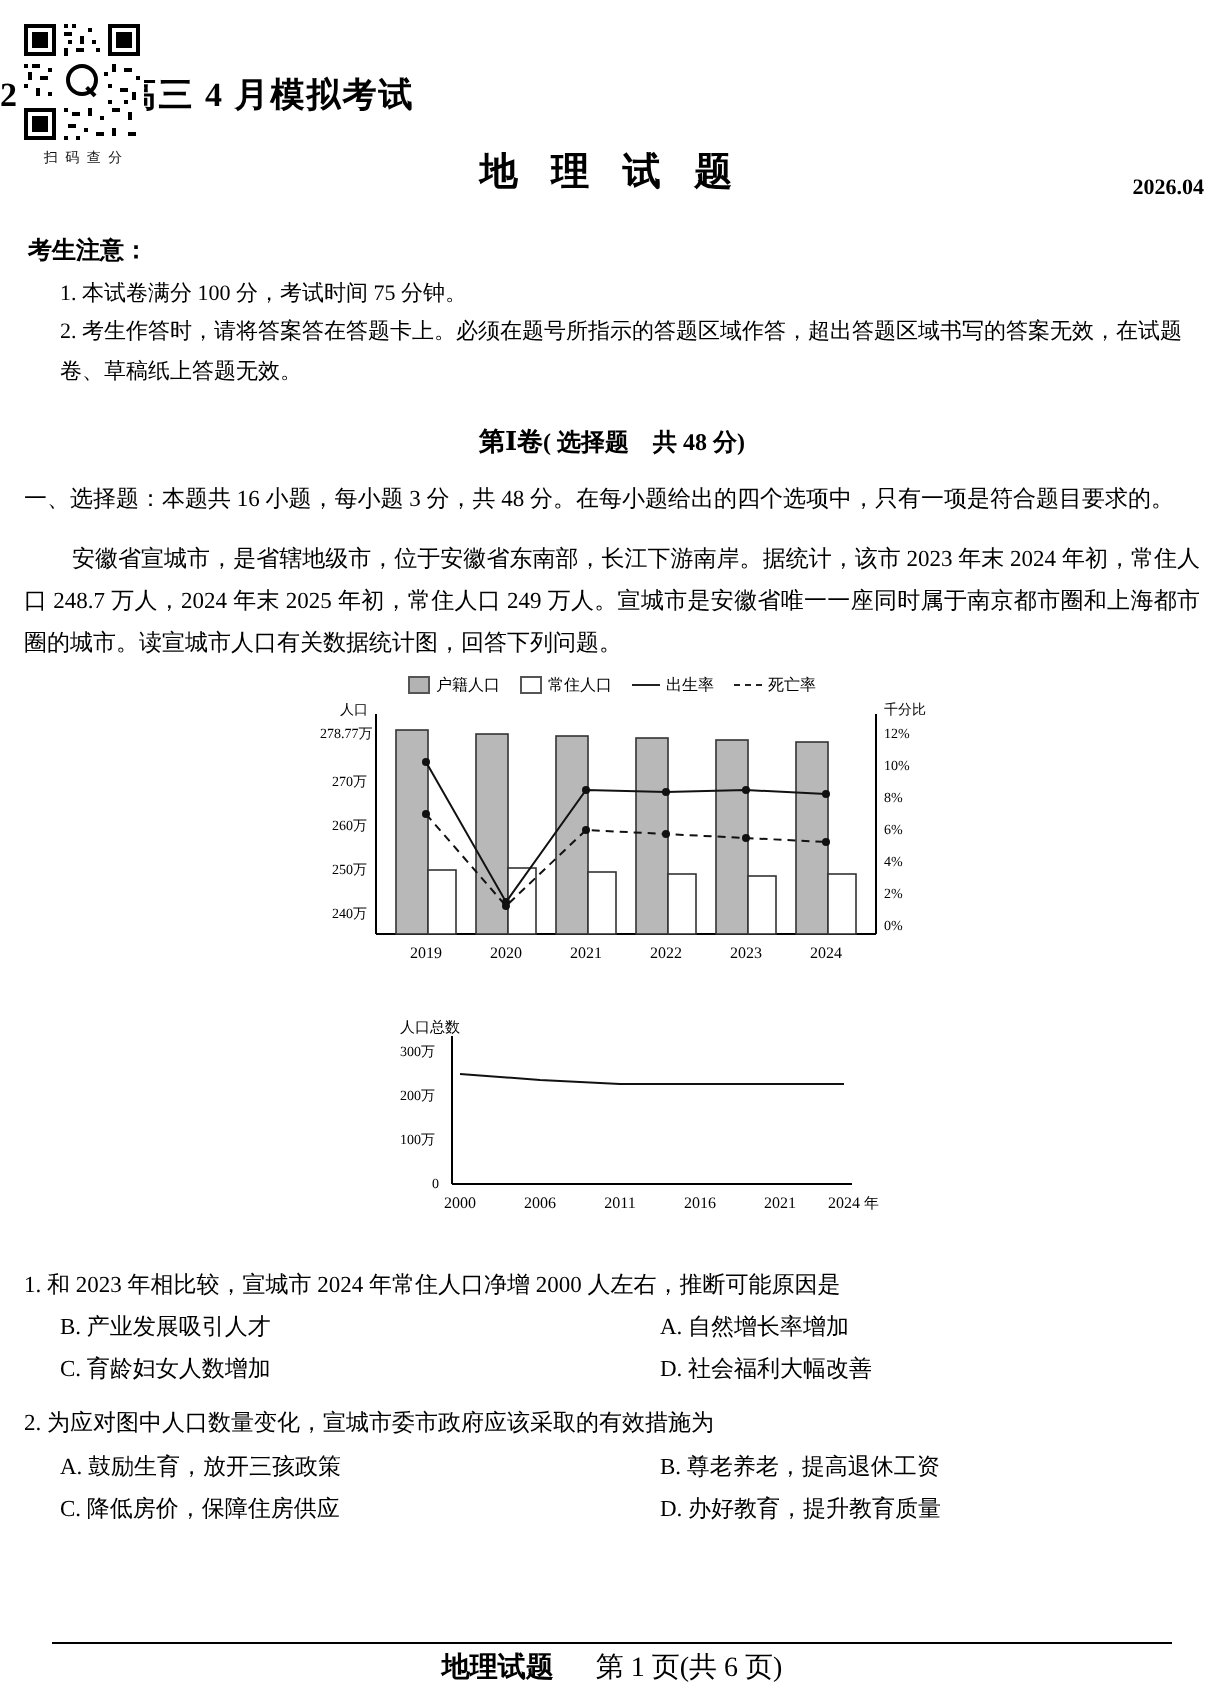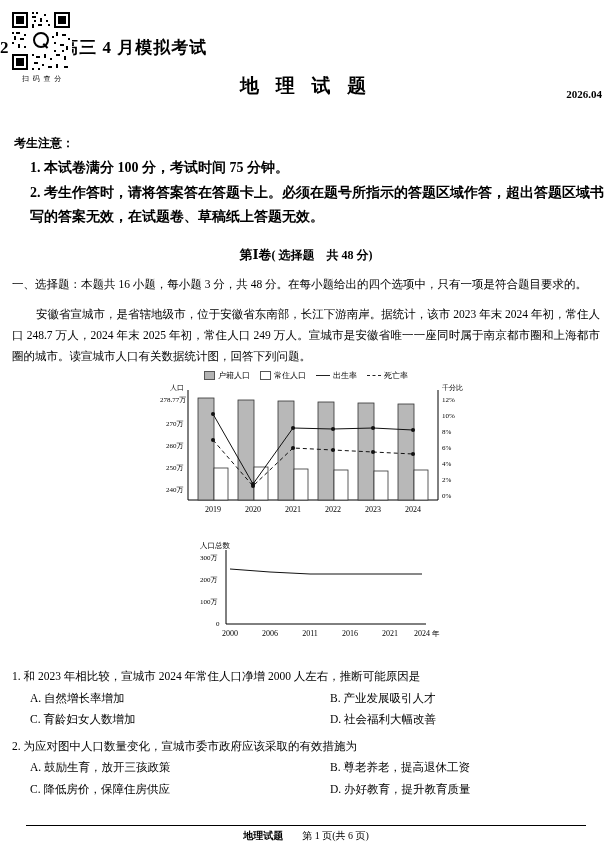--- a/index.html
+++ b/index.html
@@ -12,23 +12,23 @@
 
   
   .qr{position:absolute;left:10px;top:10px;width:62px;height:62px;}
   .qr svg{display:block;}
   .qr-caption{position:absolute;left:8px;top:74px;width:68px;text-align:center;font-size:7px;letter-spacing:1px;color:#111;}
 
   .title1{font-size:17px;font-weight:bold;margin:0;padding-top:36px;letter-spacing:1px;font-family:"Liberation Serif",serif;}
   .title2{text-align:center;font-size:19px;font-weight:bold;margin:0;padding-top:14px;letter-spacing:6px;}
   .datestamp{position:absolute;right:10px;top:88px;font-size:11px;font-weight:bold;}
 
-  .notice-title{margin:36px 0 0 14px;font-size:12px;font-weight:bold;}
+  .notice-title{margin:18px 0 0 14px;font-size:12px;font-weight:bold;}
   .notice{margin:4px 0 0 0;padding:0;}
-  .notice li{list-style:none;font-size:14px;line-height:1.75;margin-left:30px;text-indent:0;font-weight:bold;}
+  .notice li{list-style:none;font-size:11px;line-height:1.75;margin-left:30px;text-indent:0;}
 
   .juan{text-align:center;font-size:13px;font-weight:bold;margin-top:16px;}
   .juan .sm{font-size:12px;font-weight:bold;}
 
   .sec1{font-size:11.5px;line-height:1.8;margin:10px 12px 0 12px;text-align:justify;}
   .indent{text-indent:24px;}
 
   
   .charts{margin:4px 0 0 0;position:relative;height:290px;}
   .chart-box{position:relative;margin:0 auto;width:360px;}
@@ -37,21 +37,21 @@
   .lg-box{width:9px;height:7px;border:1px solid #555;display:inline-block;}
   .lg-box.fill{background:#b3b3b3;}
   .lg-box.empty{background:#fff;}
   .lg-line{width:14px;height:0;border-top:1px solid #222;display:inline-block;position:relative;}
   .lg-line.dash{border-top:1px dashed #222;}
 
   .q{font-size:11.5px;line-height:1.85;margin:6px 12px 0 12px;}
   .opts{display:flex;flex-wrap:wrap;font-size:11.5px;line-height:1.85;margin-left:12px;}
   .opts div{width:50%;box-sizing:border-box;padding-left:18px;}
 
-  .footer{position:absolute;bottom:8px;left:0;width:612px;text-align:center;font-size:10px;}
+  .footer{position:absolute;bottom:8px;left:0;width:612px;text-align:center;font-size:14px;}
   .footer .line{border-top:1px solid #000;width:560px;margin:0 auto 3px auto;}
   .ftxt{font-weight:bold;}
 </style>
 </head>
 <body>
 
 <div class="page">
 
   <div class="qr">
     <svg width="62" height="62" viewBox="0 0 62 62">
@@ -247,22 +247,22 @@
           <text x="264" y="98">2021</text>
           <text x="296" y="98">2024</text>
         </g>
         <text x="306" y="98" font-size="7.5">年</text>
       </svg>
     </div>
   </div>
 
   <div class="q">1. 和 2023 年相比较，宣城市 2024 年常住人口净增 2000 人左右，推断可能原因是</div>
   <div class="opts">
+    <div>B. 产业发展吸引人才</div>
     <div>A. 自然增长率增加</div>
-    <div>B. 产业发展吸引人才</div>
     <div>C. 育龄妇女人数增加</div>
     <div>D. 社会福利大幅改善</div>
   </div>
 
   <div class="q">2. 为应对图中人口数量变化，宣城市委市政府应该采取的有效措施为</div>
   <div class="opts">
     <div>A. 鼓励生育，放开三孩政策</div>
     <div>B. 尊老养老，提高退休工资</div>
     <div>C. 降低房价，保障住房供应</div>
     <div>D. 办好教育，提升教育质量</div>

